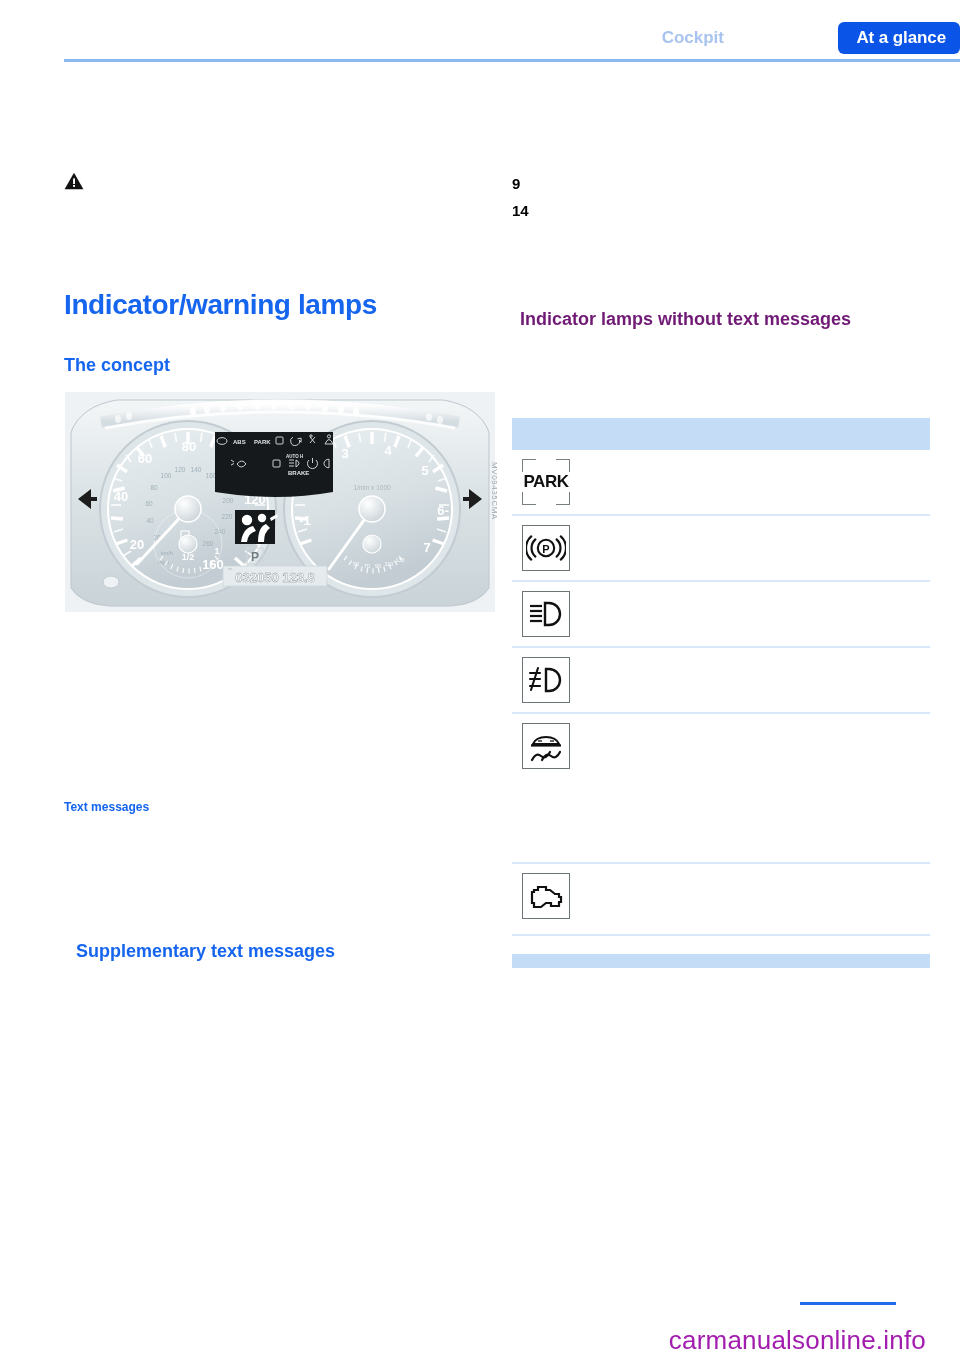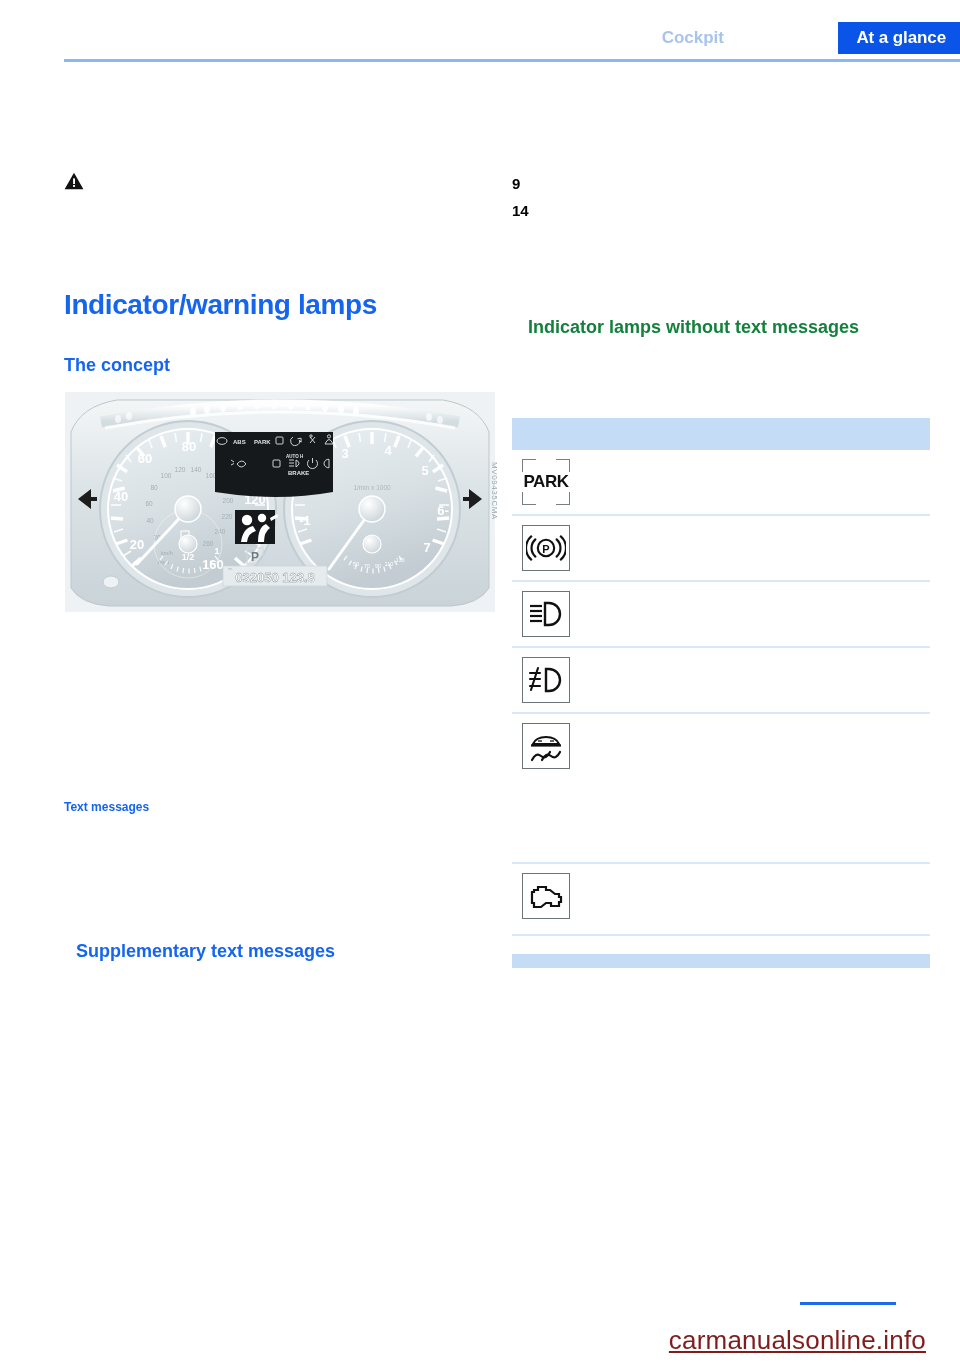--- a/index.html
+++ b/index.html
@@ -28,20 +28,21 @@
   .hdr-tab-blue {
     position: absolute;
     right: 0;
     top: 22px;
     height: 32px;
     background: #0a55e8;
     display: flex;
     align-items: center;
     padding: 0 14px 0 18px;
     box-sizing: border-box;
+    border-radius: 6px;
   }
   .hdr-tab-blue .hdr-label {
     color: #ffffff;
     font-size: 17px;
     font-weight: bold;
     letter-spacing: -0.1px;
     white-space: nowrap;
   }
   .hdr-chapter {
     position: absolute;
@@ -136,25 +137,25 @@
     margin: 12px;
     font-size: 18px;
     font-weight: bold;
     color: #1565ef;
     line-height: 24px;
   }
   h2.h-right-main {
     position: absolute;
     left: 512px;
     top: 298px;
-    margin: 16px;
+    margin: 8px;
     width: 360px;
     font-size: 18px;
     font-weight: bold;
-    color: #15803d;
+    color: #701a75;
     line-height: 26px;
   }
 
   
   .figure-wrap {
     position: absolute;
     left: 65px;
     top: 392px;
     width: 430px;
     height: 220px;
@@ -266,25 +267,24 @@
     bottom: 57px;
     width: 96px;
     height: 3px;
     background: #1f6ae8;
   }
   .watermark {
     position: absolute;
     right: 34px;
     bottom: 6px;
     font-size: 26px;
-    color: #7f1d1d;
+    color: #a21caf;
     letter-spacing: 0.2px;
     font-family: "Liberation Sans", sans-serif;
     white-space: nowrap;
-    text-decoration: underline;
   }
 </style>
 </head>
 <body>
 
 <div id="page-header">
   <div class="hdr-chapter">
     <span class="hdr-label">Cockpit</span>
   </div>
   <div class="hdr-tab-blue">

